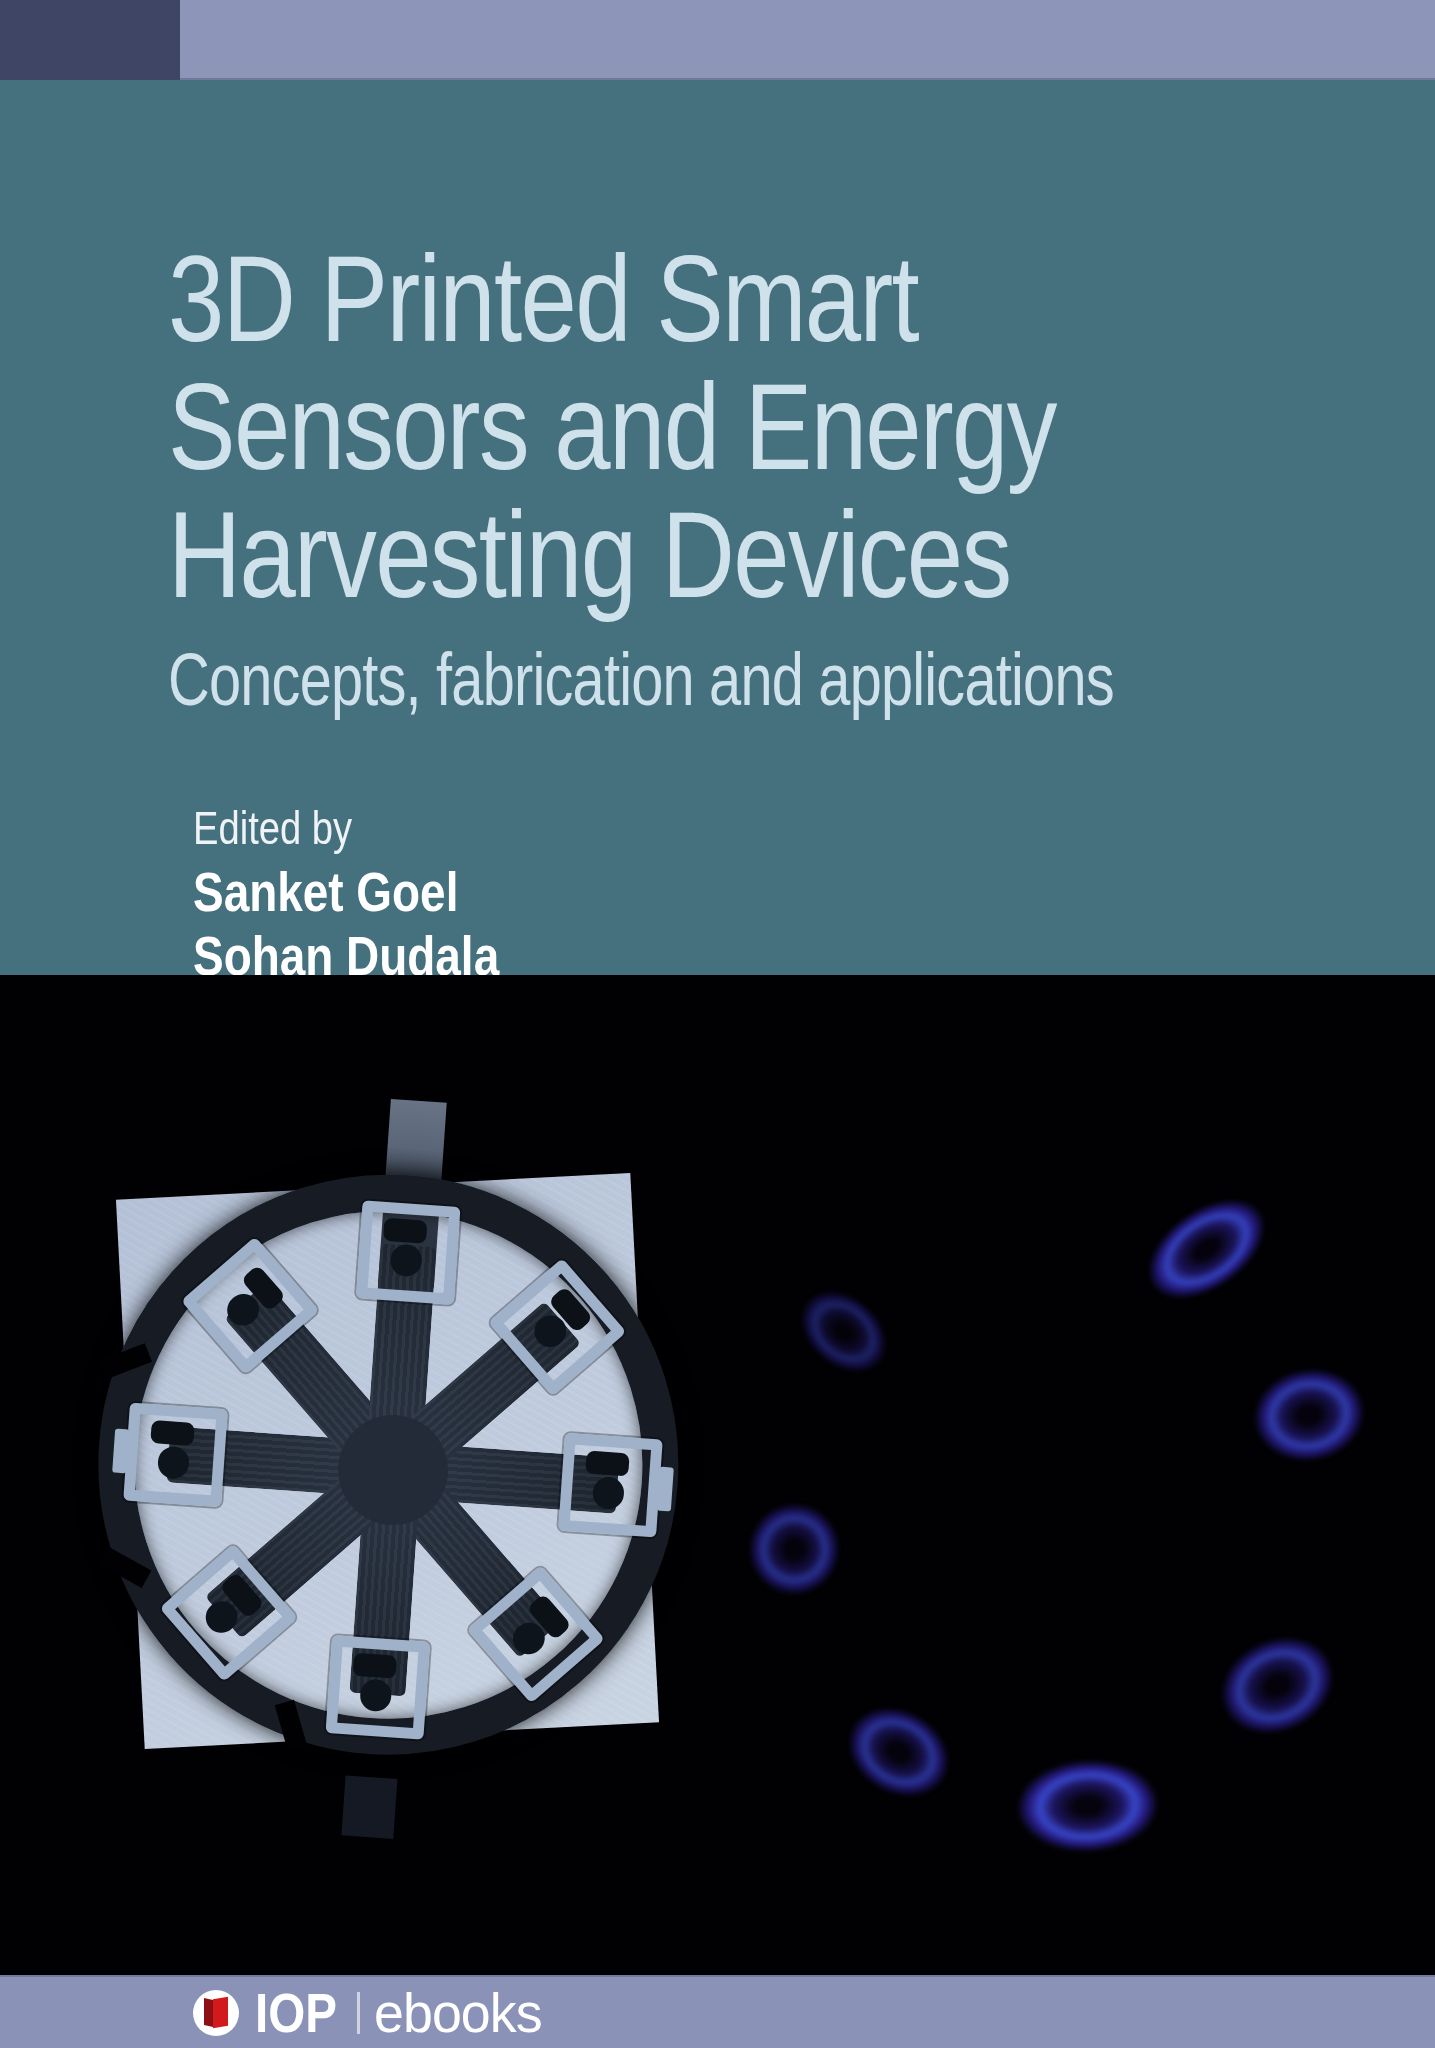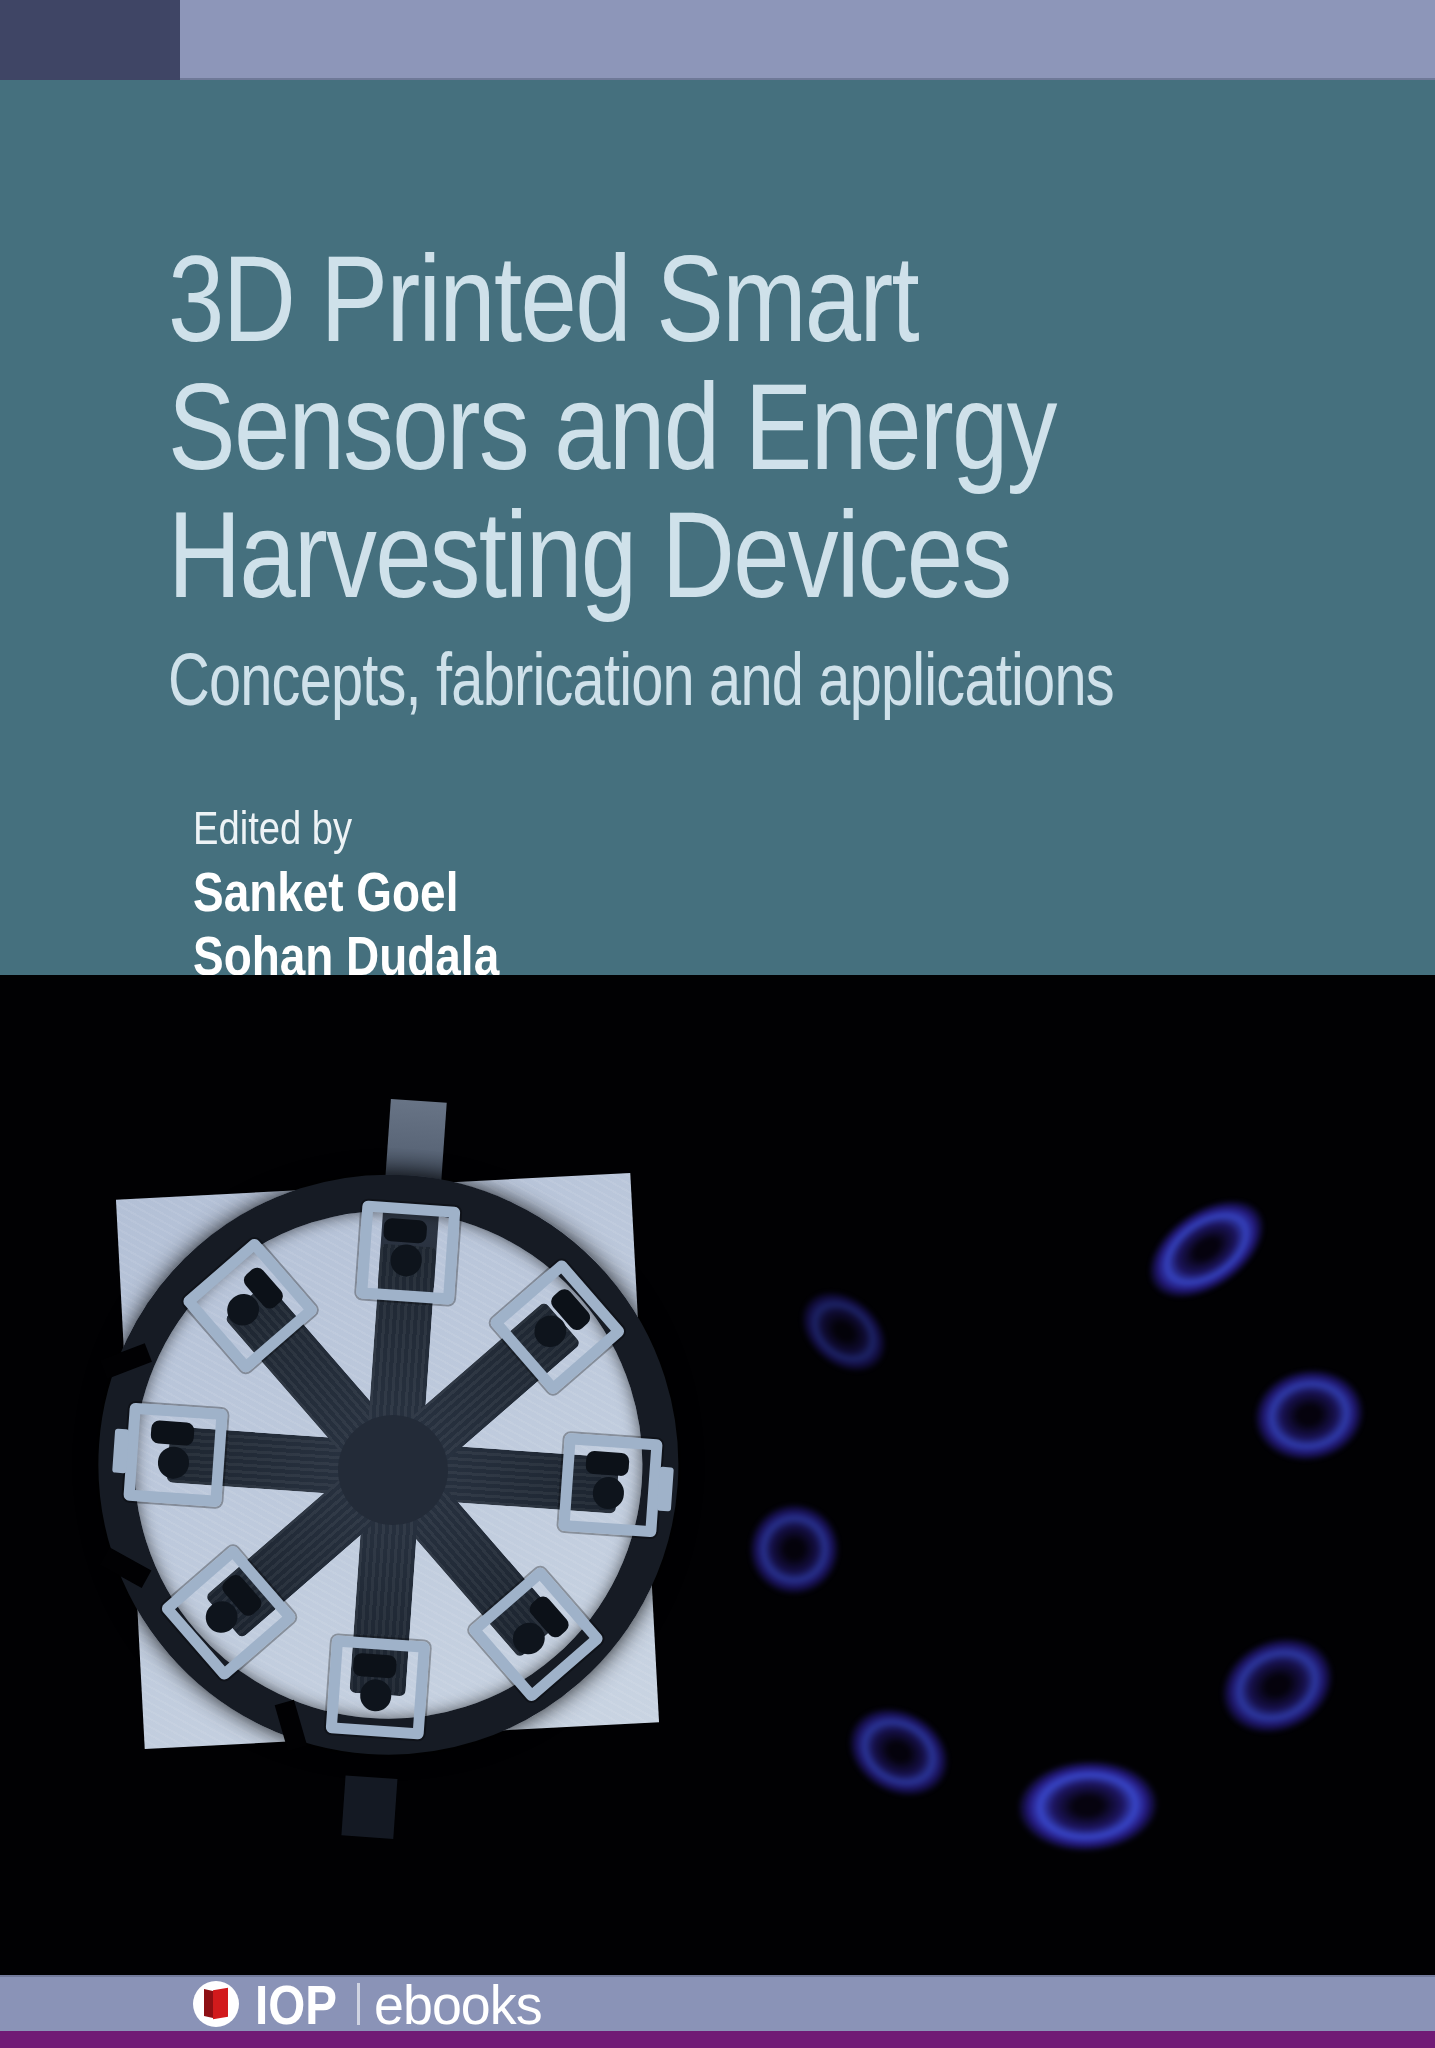--- a/index.html
+++ b/index.html
@@ -1,17 +1,17 @@
 <!DOCTYPE html>
 <html><head>
 <meta charset="utf-8">
 <style>
   * { margin:0; padding:0; box-sizing:border-box; }
   body { width:1435px; height:2048px; font-family:"Liberation Sans", sans-serif; background:#000; }
-  .cover { position:relative; width:1435px; height:2048px; overflow:hidden; background:#701a75; }
+  .cover { position:relative; width:1435px; height:2048px; overflow:hidden; background:#fde047; }
 
   
   .top-stripe { position:absolute; left:0; top:0; width:1435px; height:80px; background:#8D96B9; border-bottom:2px solid rgba(25,35,55,.25); }
   .corner-block { position:absolute; left:0; top:0; width:180px; height:80px; background:#3F4565; }
 
   
   .header { position:absolute; left:0; top:80px; width:1435px; height:895px; background:#45707E; }
   .title-block { position:absolute; left:168px; top:155px; color:#CFE1EA; }
   .title-line { font-size:122px; line-height:128px; font-weight:400; letter-spacing:-2px; transform:scaleX(0.83); transform-origin:left top; white-space:nowrap; }
   .subtitle { position:absolute; left:168px; top:560px; color:#CFE1EA; font-size:74px; line-height:80px; font-weight:400; letter-spacing:-1px; transform:scaleX(0.78); transform-origin:left top; white-space:nowrap; }
@@ -39,21 +39,21 @@
   .pillar { position:absolute; left:282px; top:-60px; width:56px; height:185px;
             background:linear-gradient(180deg,#687486 0%,#5A6678 26%,#333C4A 45%,#242C3A 100%); }
   .tab-bottom { position:absolute; left:284px; top:618px; width:52px; height:60px; background:#141923; }
   .notch { position:absolute; width:20px; height:48px; background:#010103; }
   .clip { position:absolute; width:14px; height:44px; background:#9FB2C9; border-radius:3px; }
 
   .glow { position:absolute; border-radius:30%; filter:blur(2px);
           background:radial-gradient(55% 50% at 50% 45%, #06030F 18%, #1D1560 45%, #3846C8 62%, #241A7E 76%, rgba(8,4,24,0) 92%); }
 
   
-  .footer { position:absolute; left:0; top:1975px; width:1435px; height:56px; background:#8A93B7;
+  .footer { position:absolute; left:0; top:1975px; width:1435px; height:73px; background:#8A93B7;
             border-top:2px solid rgba(20,25,45,.2); display:flex; align-items:center; }
   .logo { display:flex; align-items:center; margin-left:193px; }
   .logo-circle { position:relative; width:46px; height:46px; border-radius:50%; background:#FFFFFF; overflow:hidden; }
   .book-left { position:absolute; left:11px; top:9px; width:9px; height:27px; background:#8E1014; transform:skewY(14deg); }
   .book-right { position:absolute; left:20px; top:8px; width:15px; height:29px; background:#D21A1C; transform:skewY(-10deg); }
   .brand { color:#FFFFFF; font-size:56px; font-weight:800; letter-spacing:0px; margin-left:16px; transform:scaleX(0.85); transform-origin:left center; }
   .divider { width:3px; height:42px; background:rgba(255,255,255,.6); margin-left:6px; }
   .product { color:#FFFFFF; font-size:56px; font-weight:400; margin-left:14px; letter-spacing:-1px; transform:scaleX(0.96); transform-origin:left center; }
 </style>
 </head>

